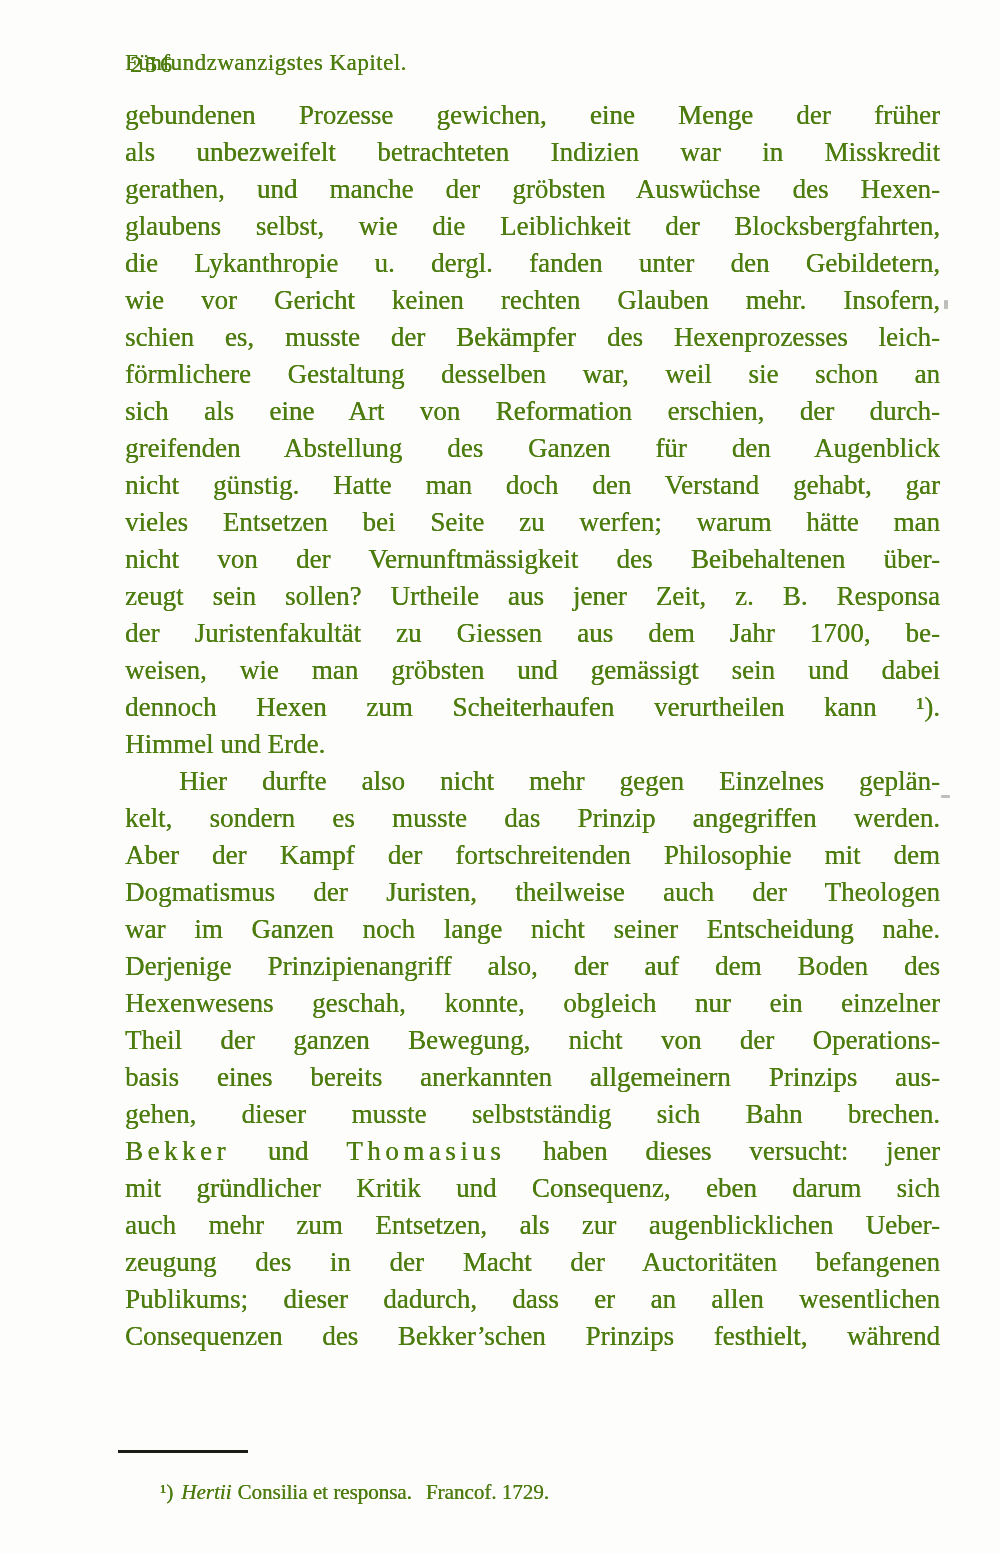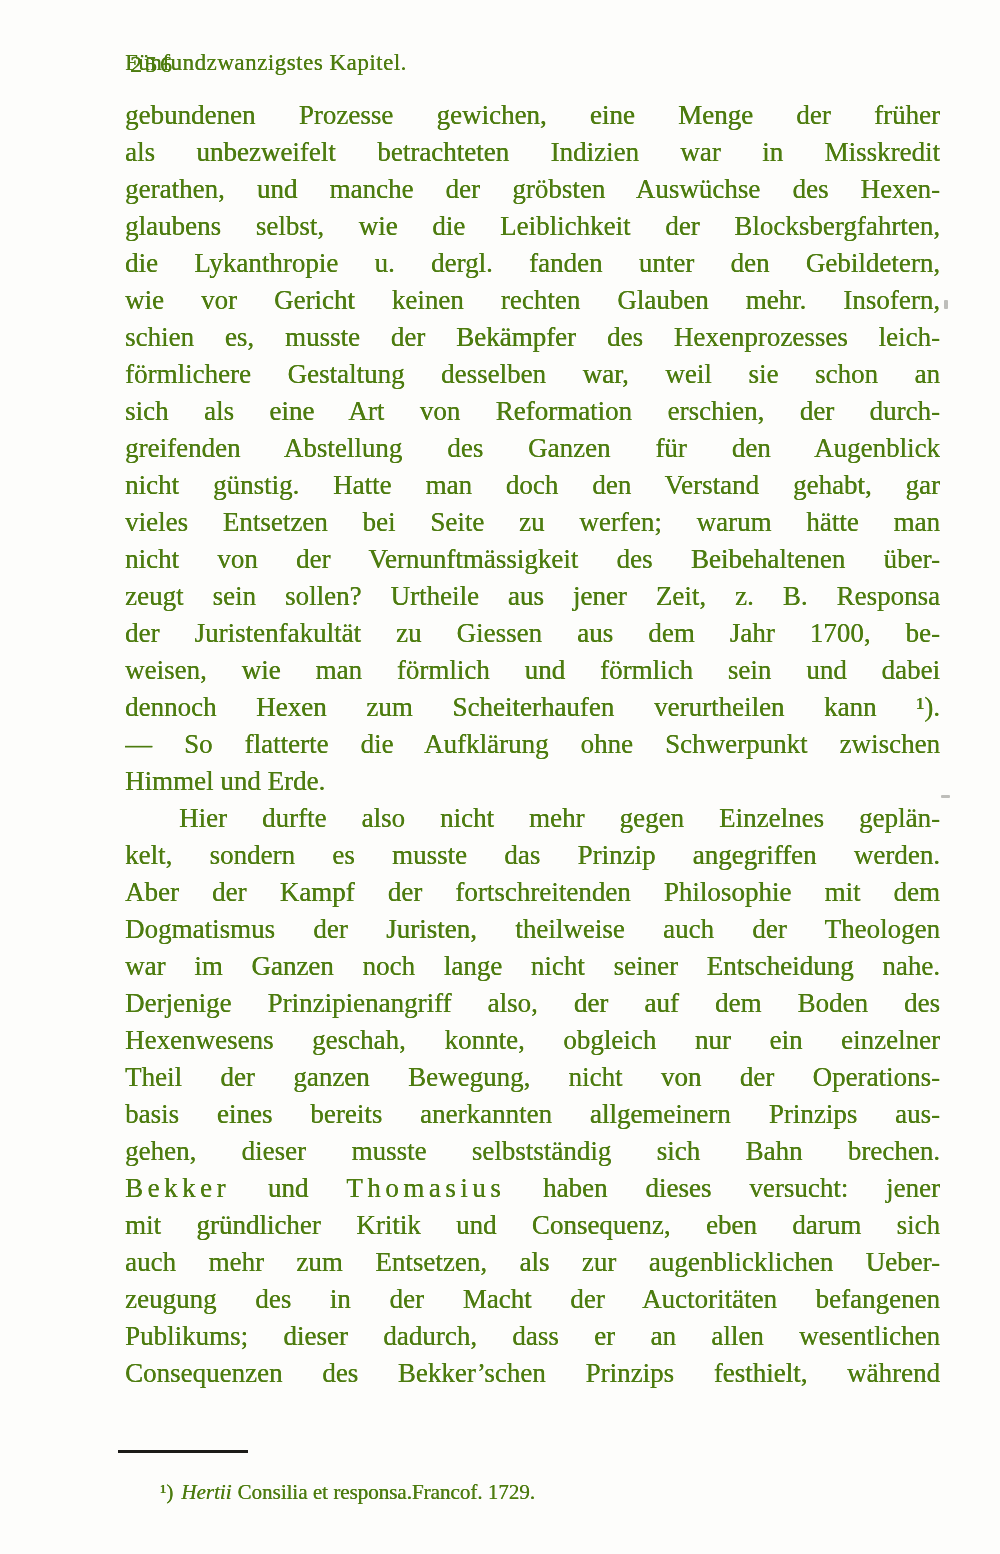--- a/index.html
+++ b/index.html
@@ -66,21 +66,21 @@
   .footnote {
     position: absolute;
     left: 125px;
     top: 1478px;
     width: 815px;
     font-size: 21px;
     line-height: 28px;
     padding-left: 35px;
   }
   .footnote .author { font-style: italic; margin: 0 6px 0 8px; }
-  .footnote .place-year { }
+  .footnote .place-year { margin-left: 14px; }
   .scan-speck {
     position: absolute;
     background: #8a8a85;
     opacity: 0.55;
     border-radius: 1px;
   }
   .speck-1 { left: 944px; top: 300px; width: 4px; height: 9px; }
   .speck-2 { left: 941px; top: 795px; width: 9px; height: 3px; }
 </style>
 </head>
@@ -103,23 +103,22 @@
         <div class="line">wie vor Gericht keinen rechten Glauben mehr.  Insofern,</div>
         <div class="line">schien es, musste der Bekämpfer des Hexenprozesses leich-</div>
         <div class="line">förmlichere Gestaltung desselben war, weil sie schon an</div>
         <div class="line">sich als eine Art von Reformation erschien, der durch-</div>
         <div class="line">greifenden Abstellung des Ganzen für den Augenblick</div>
         <div class="line">nicht günstig.  Hatte man doch den Verstand gehabt, gar</div>
         <div class="line">vieles Entsetzen bei Seite zu werfen;  warum hätte man</div>
         <div class="line">nicht von der Vernunftmässigkeit des Beibehaltenen über-</div>
         <div class="line">zeugt sein sollen?  Urtheile aus jener Zeit, z. B. Responsa</div>
         <div class="line">der Juristenfakultät zu Giessen aus dem Jahr 1700, be-</div>
-        <div class="line">weisen, wie man förmlich und förmlich sein und dabei</div>
+        <div class="line">weisen, wie man gröbsten und gemässigt sein und dabei</div>
         <div class="line">dennoch Hexen zum Scheiterhaufen verurtheilen kann ¹).</div>
-        <div class="line">— So flatterte die Aufklärung ohne Schwerpunkt zwischen</div>
         <div class="line flush">Himmel und Erde.</div>
       </div>
       <div class="paragraph">
         <div class="line indent">Hier durfte also nicht mehr gegen Einzelnes geplän-</div>
         <div class="line">kelt, sondern es musste das Prinzip angegriffen werden.</div>
         <div class="line">Aber der Kampf der fortschreitenden Philosophie mit dem</div>
         <div class="line">Dogmatismus der Juristen, theilweise auch der Theologen</div>
         <div class="line">war im Ganzen noch lange nicht seiner Entscheidung nahe.</div>
         <div class="line">Derjenige Prinzipienangriff also, der auf dem Boden des</div>
         <div class="line">Hexenwesens geschah, konnte, obgleich nur ein einzelner</div>

